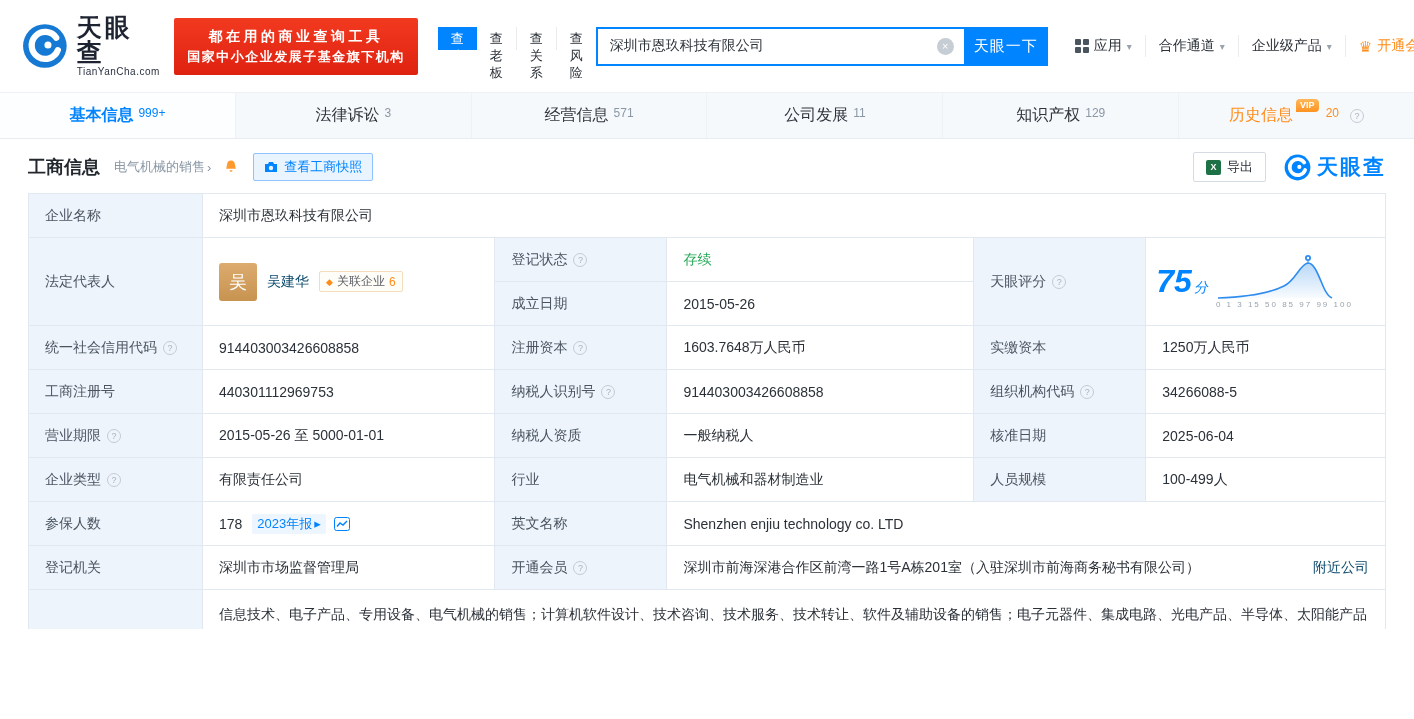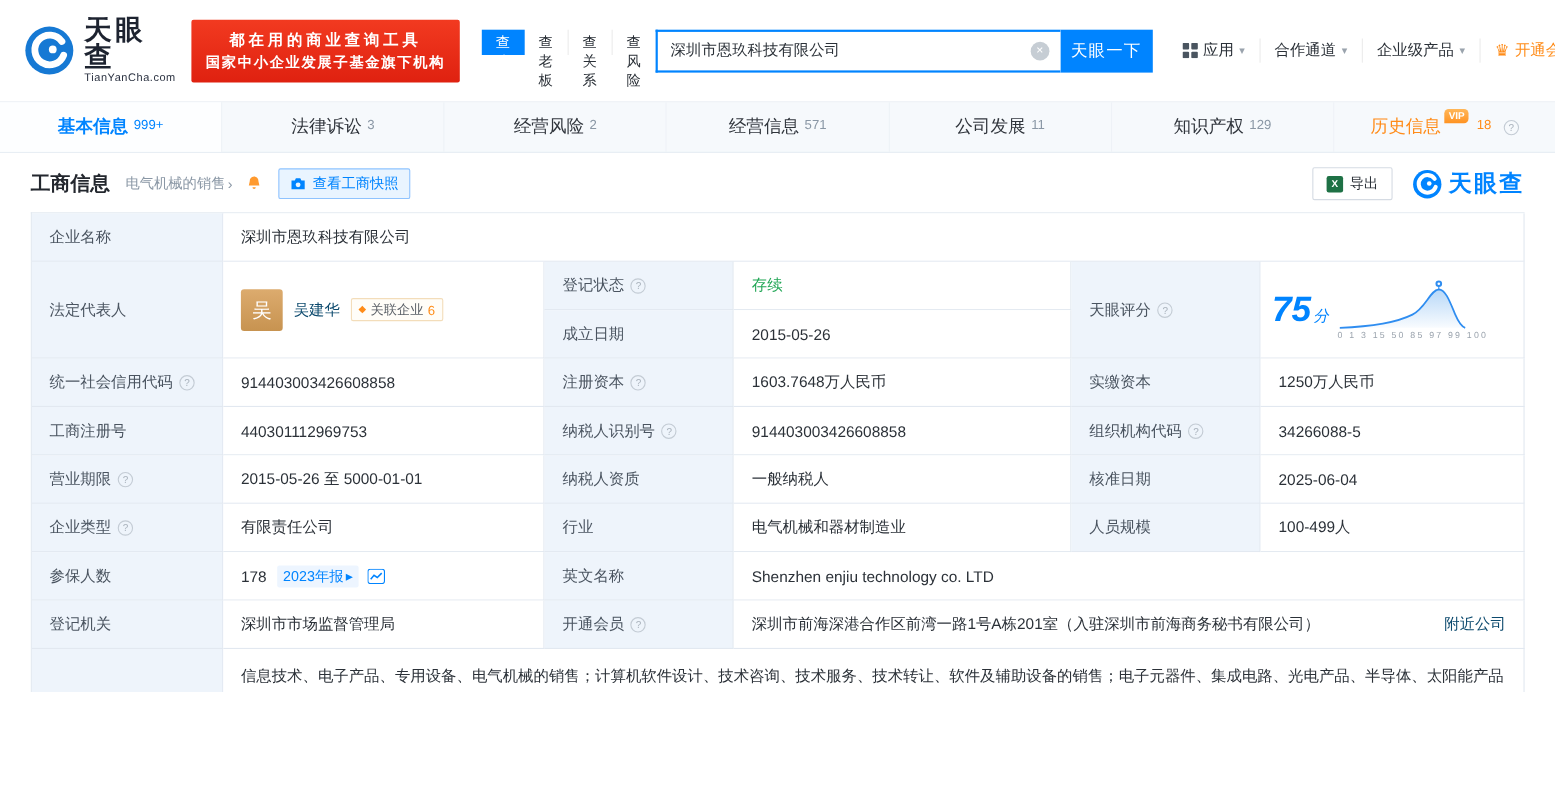--- a/index.html
+++ b/index.html
@@ -174,39 +174,35 @@
   <div class="main-tabs">
     <div class="main-tab active">
       <span>基本信息</span>
       <span class="cnt">999+</span>
     </div>
     <div class="main-tab">
       <span>法律诉讼</span>
       <span class="cnt">3</span>
     </div>
     <div class="main-tab">
-      <span>经营风险</span>
-      <span class="cnt">2</span>
-    </div>
-    <div class="main-tab">
       <span>经营信息</span>
       <span class="cnt">571</span>
     </div>
     <div class="main-tab">
       <span>公司发展</span>
       <span class="cnt">11</span>
     </div>
     <div class="main-tab">
       <span>知识产权</span>
       <span class="cnt">129</span>
     </div>
     <div class="main-tab history">
       <span>历史信息</span>
       <span class="vip-tag">VIP</span>
-      <span class="cnt">18</span>
+      <span class="cnt">20</span>
       <span class="help">?</span>
     </div>
   </div>
 
   <div class="section-bar">
     <span class="section-title">工商信息</span>
     <span class="history-link">
       <span>电气机械的销售</span>
       <span>›</span>
     </span>

